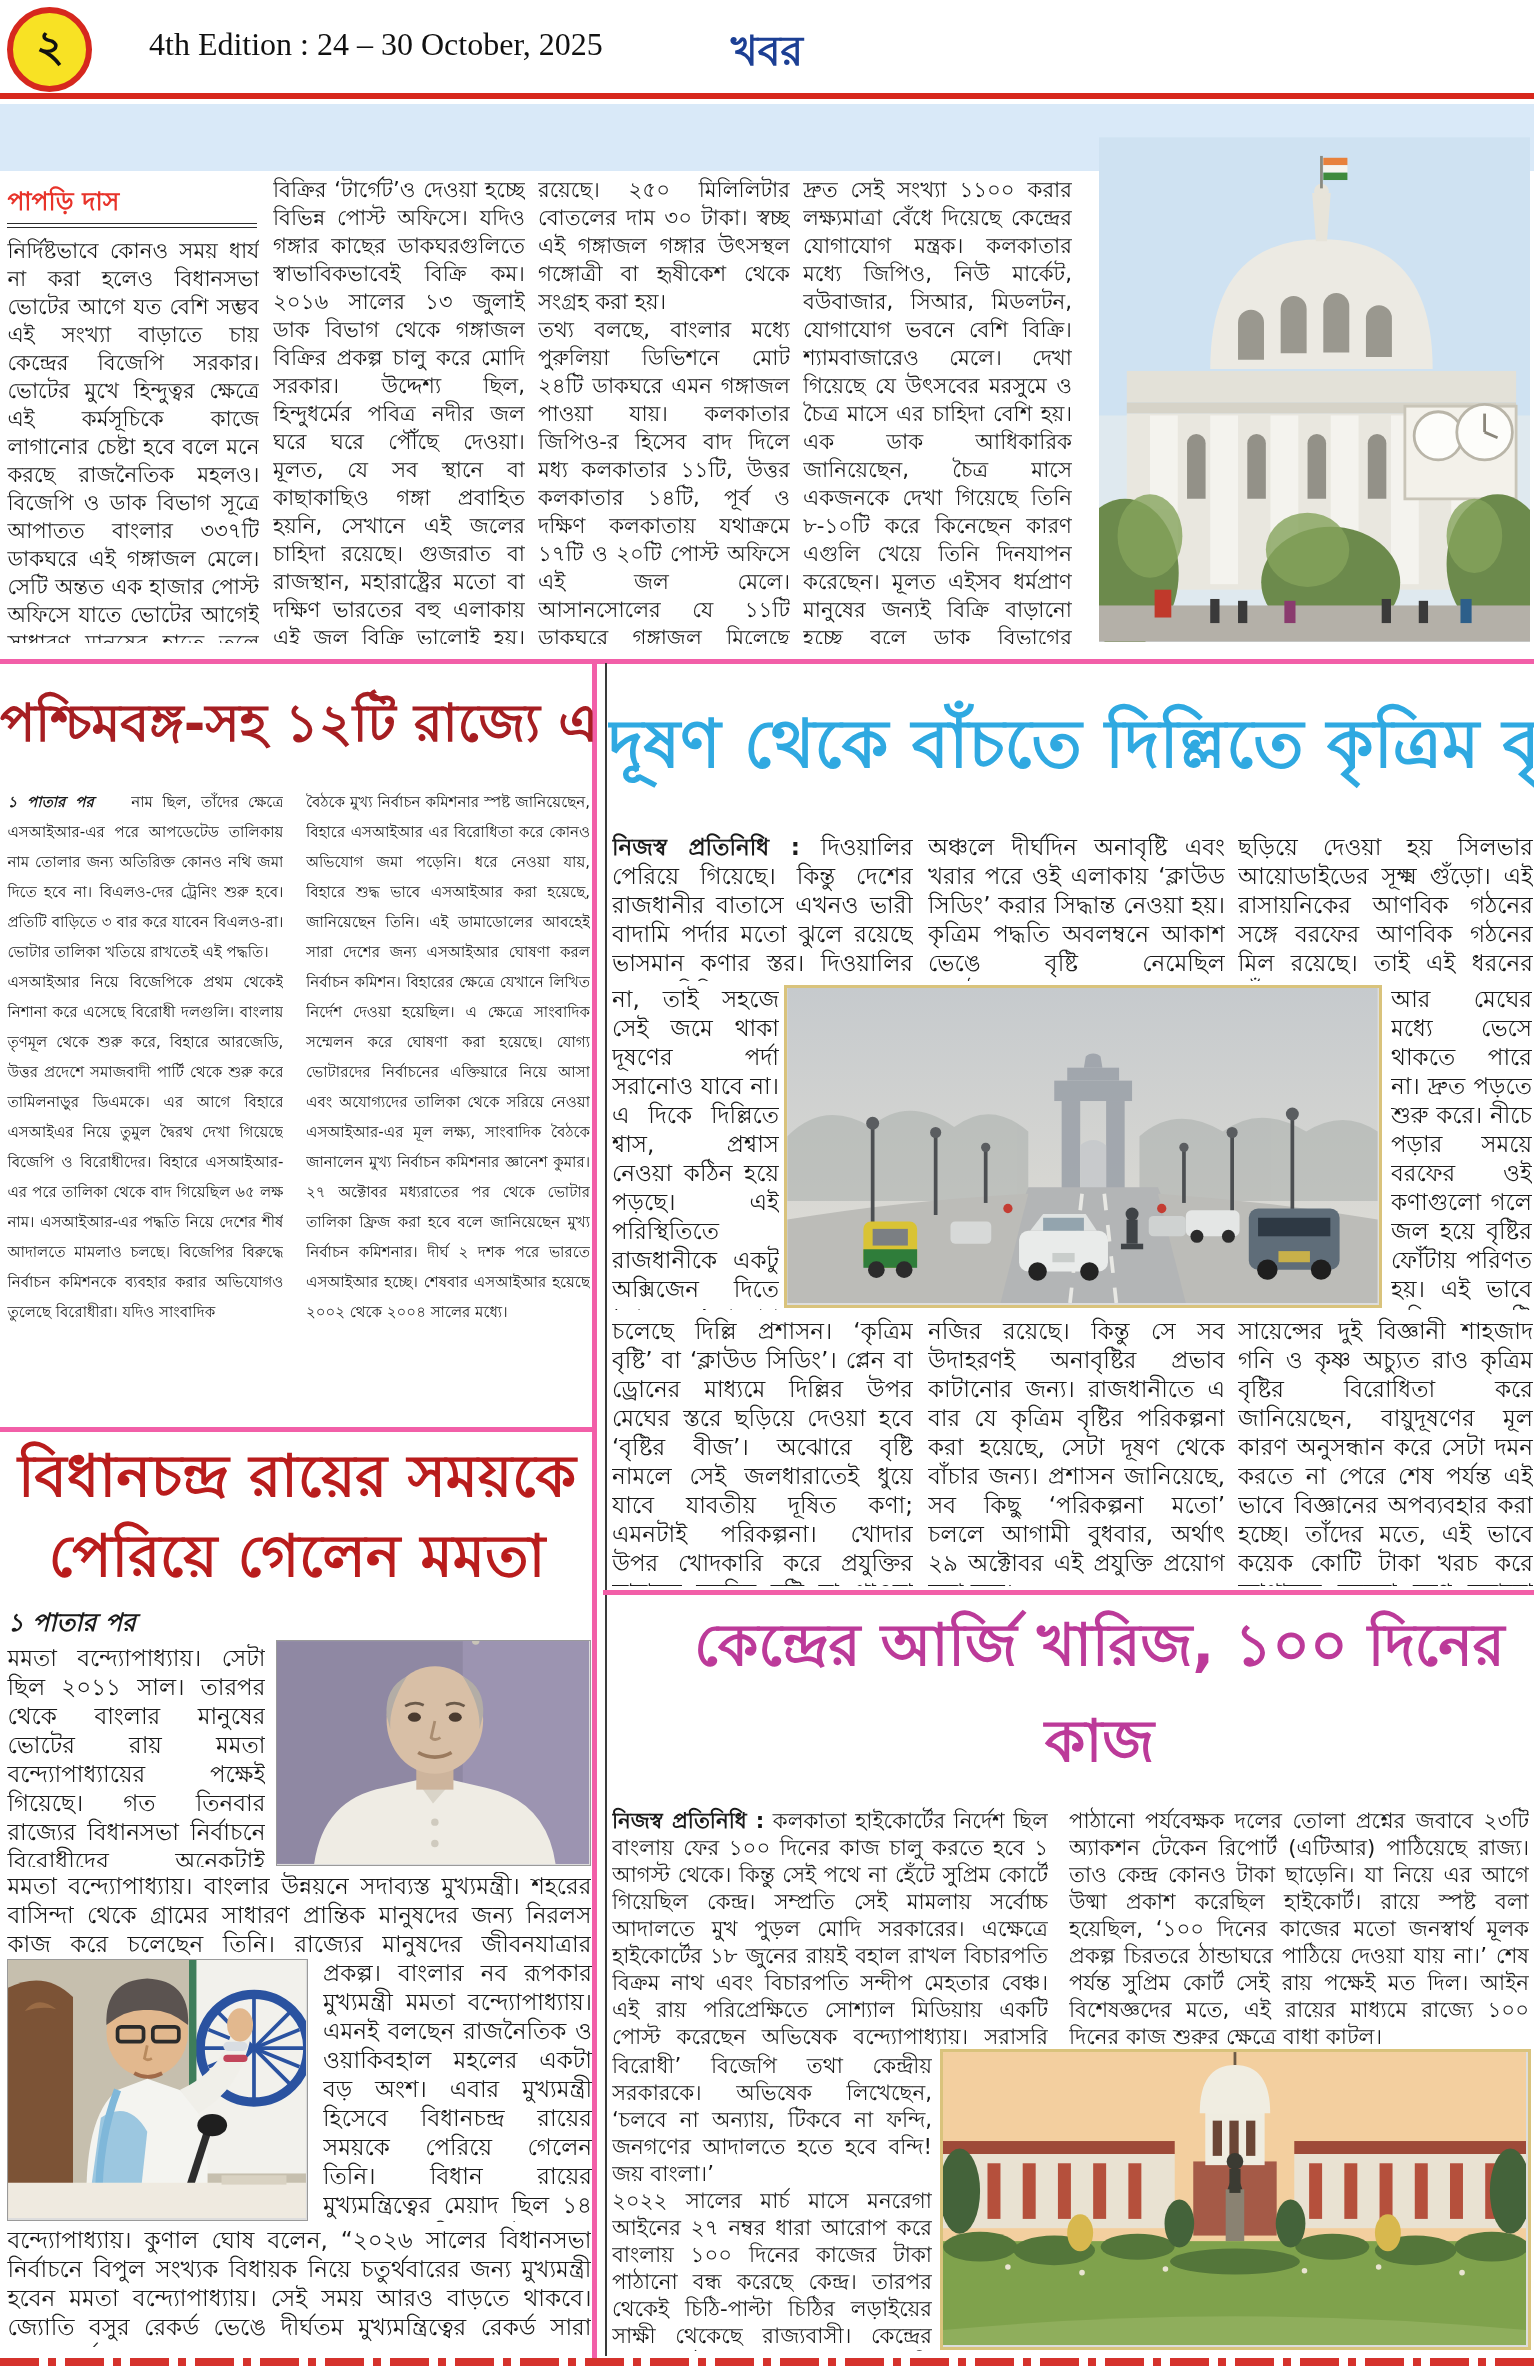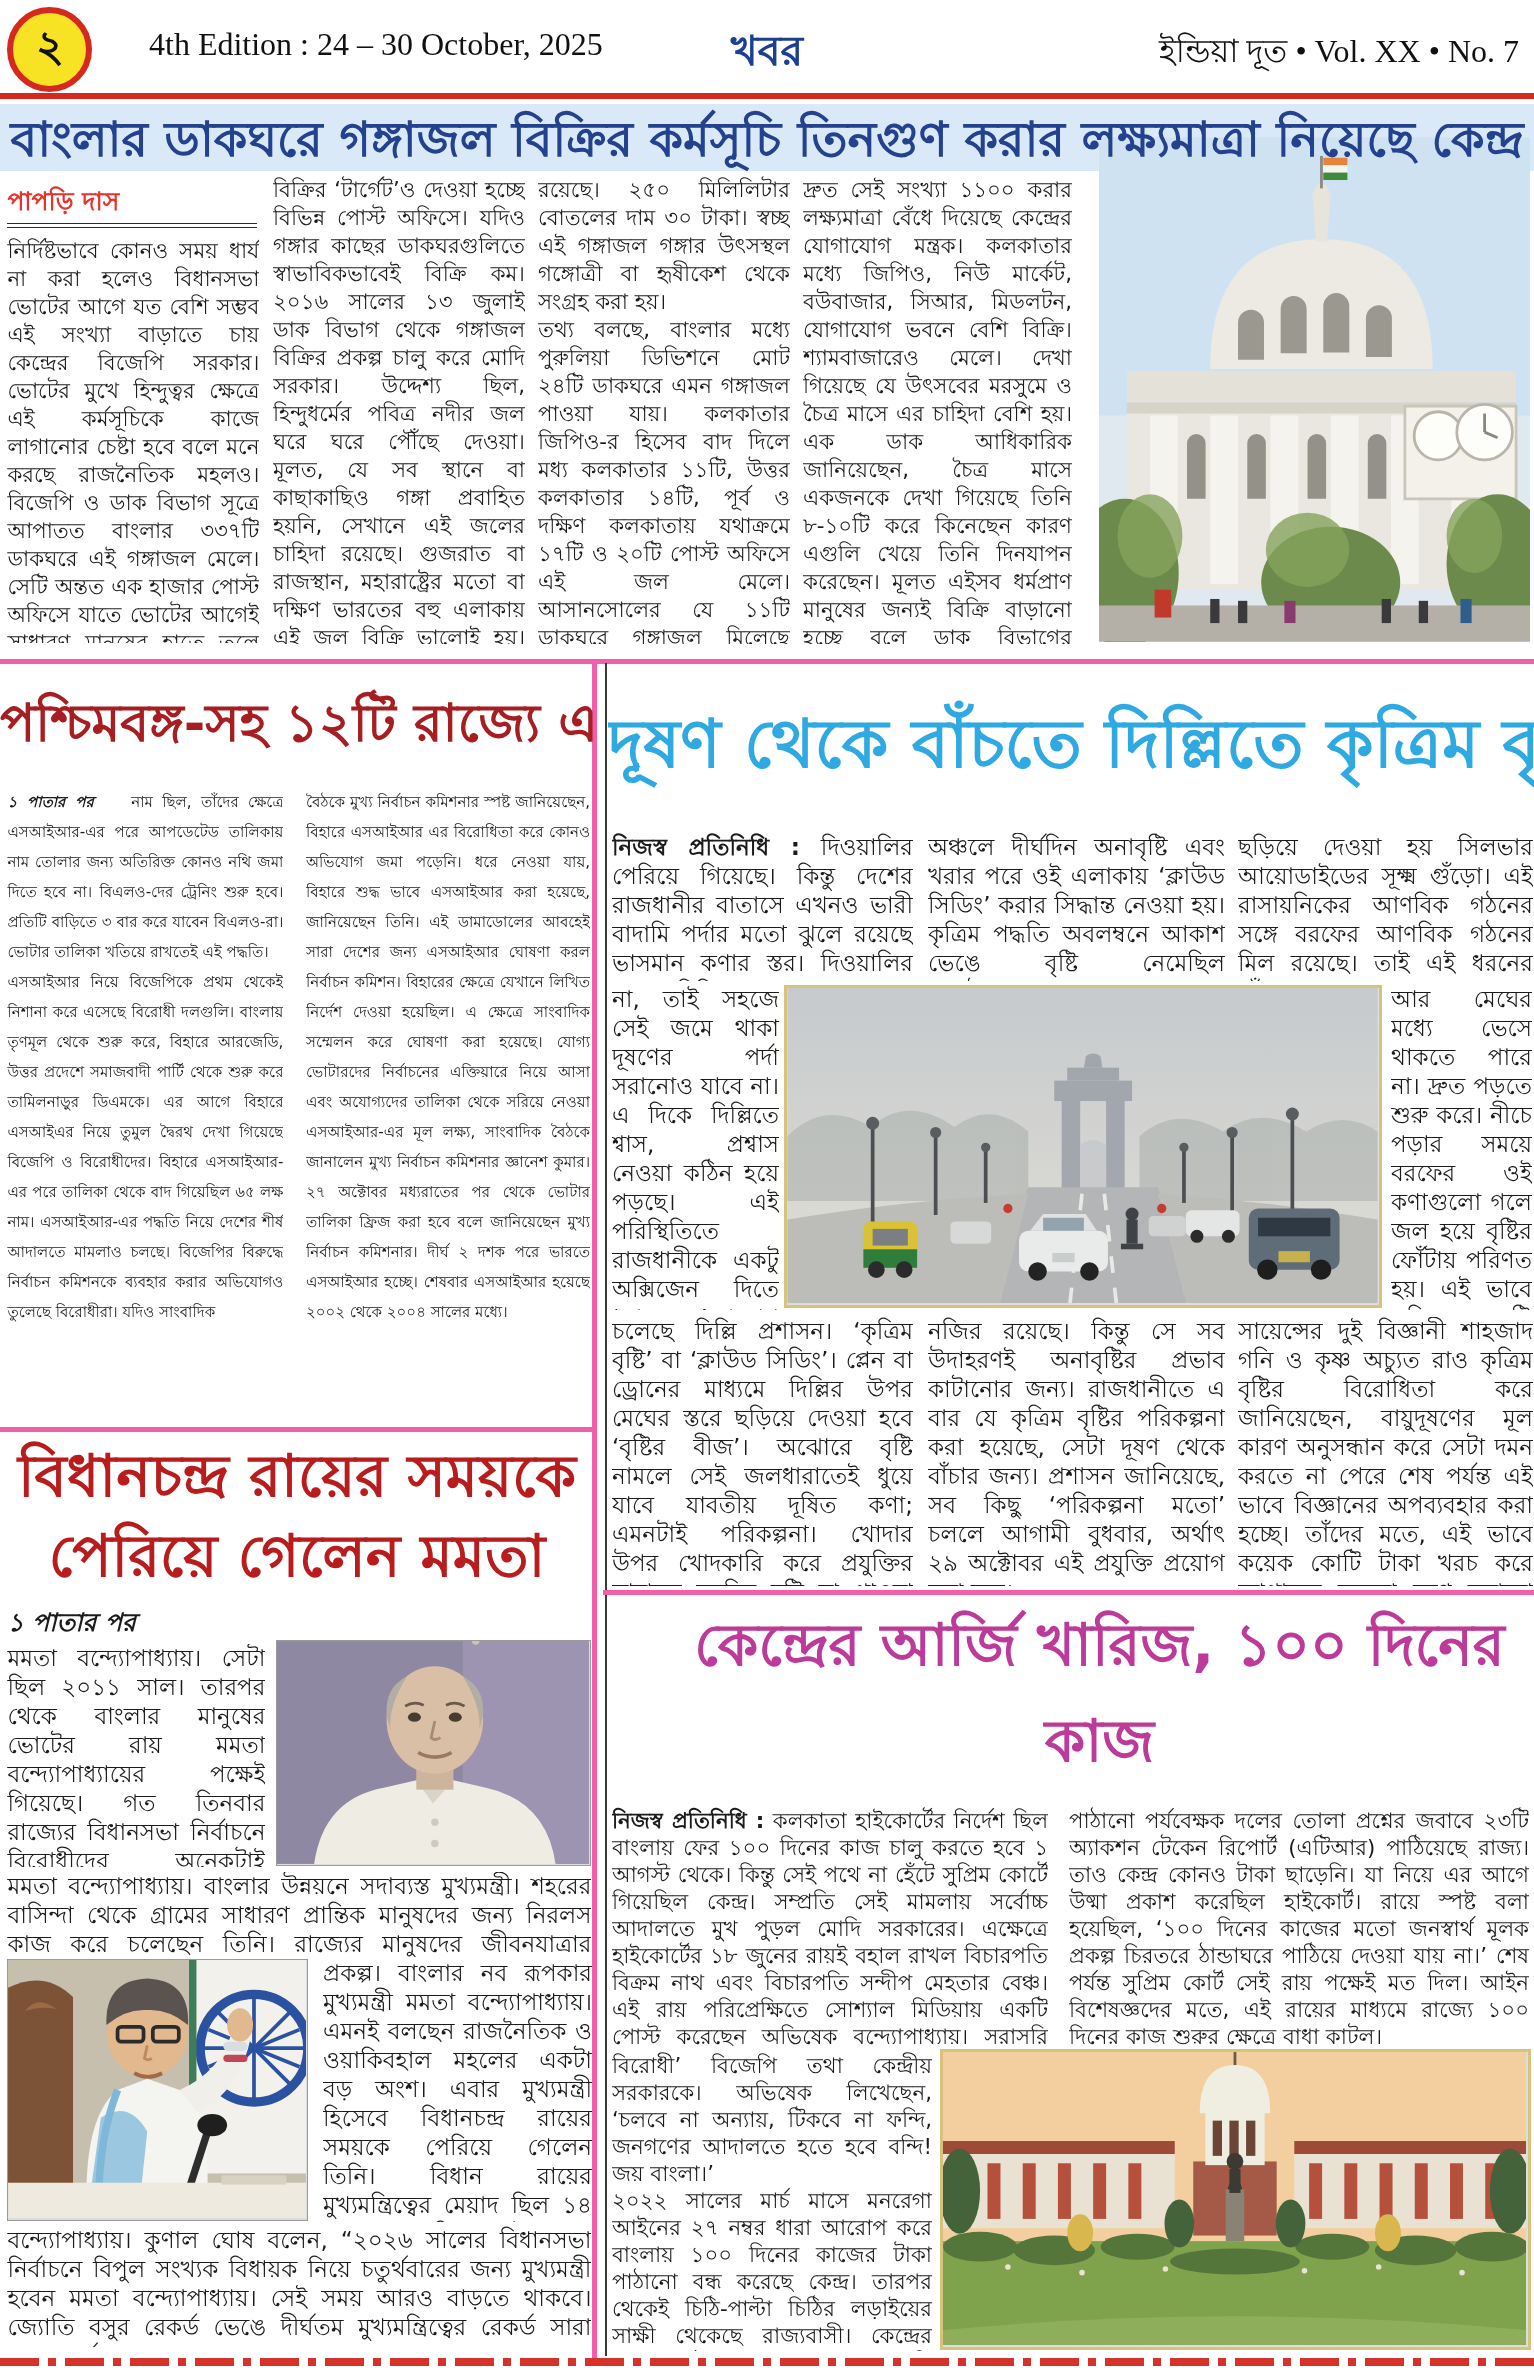--- a/index.html
+++ b/index.html
@@ -49,21 +49,20 @@
 </head>
 <body>
 
 <div id="page">
 
   <div class="abs badge">
     <span>২</span>
   </div>
   <div class="abs edition">4th Edition : 24 – 30 October, 2025</div>
   <div class="abs masthead">খবর</div>
-  <div class="abs pubinfo">ইন্ডিয়া দূত • Vol. XX • No. 7</div>
   <div class="abs red-rule"></div>
 
   <div class="abs banner"></div>
 
   <div class="abs" style="left:1099px;top:137px;width:431px;height:505px;z-index:1;">
     <svg width="431" height="505" viewBox="0 0 465 544">
       <rect width="465" height="544" fill="#cfe2f2"></rect>
       <rect y="300" width="465" height="244" fill="#dfe9ef"></rect>
 
       <path d="M120 250 Q120 110 240 110 Q360 110 360 250 Z" fill="#eceae3"></path>
@@ -124,21 +123,20 @@
         <rect x="120" y="498" width="10" height="26"></rect>
         <rect x="150" y="500" width="10" height="24"></rect>
         <rect x="305" y="498" width="10" height="26"></rect>
         <rect x="345" y="500" width="10" height="24"></rect>
       </g>
       <rect x="200" y="500" width="12" height="24" fill="#8a3b6e"></rect>
       <rect x="390" y="498" width="12" height="26" fill="#2d5f8a"></rect>
     </svg>
   </div>
 
-  <div class="abs h1-main">বাংলার ডাকঘরে গঙ্গাজল বিক্রির কর্মসূচি তিনগুণ করার লক্ষ্যমাত্রা নিয়েছে কেন্দ্র</div>
   <div class="abs byline">পাপড়ি দাস</div>
   <div class="abs byline-rule"></div>
 
   <div class="abs body-txt" style="left:7.4px;top:237px;width:252px;height:406px;">নির্দিষ্টভাবে কোনও সময় ধার্য না করা হলেও বিধানসভা ভোটের আগে যত বেশি সম্ভব এই সংখ্যা বাড়াতে চায় কেন্দ্রের বিজেপি সরকার। ভোটের মুখে হিন্দুত্বর ক্ষেত্রে এই কর্মসূচিকে কাজে লাগানোর চেষ্টা হবে বলে মনে করছে রাজনৈতিক মহলও। বিজেপি ও ডাক বিভাগ সূত্রে আপাতত বাংলার ৩৩৭টি ডাকঘরে এই গঙ্গাজল মেলে। সেটি অন্তত এক হাজার পোস্ট অফিসে যাতে ভোটের আগেই সাধারণ মানুষের হাতে তুলে দেওয়া যায় তেমনটাই মৌখিক নির্দেশিকা এসেছে। পাশাপাশি</div>
   <div class="abs body-txt a1c" style="left:273px;">বিক্রির ‘টার্গেট’ও দেওয়া হচ্ছে বিভিন্ন পোস্ট অফিসে। যদিও গঙ্গার কাছের ডাকঘরগুলিতে স্বাভাবিকভাবেই বিক্রি কম। ২০১৬ সালের ১৩ জুলাই ডাক বিভাগ থেকে গঙ্গাজল বিক্রির প্রকল্প চালু করে মোদি সরকার। উদ্দেশ্য ছিল, হিন্দুধর্মের পবিত্র নদীর জল ঘরে ঘরে পৌঁছে দেওয়া। মূলত, যে সব স্থানে বা কাছাকাছিও গঙ্গা প্রবাহিত হয়নি, সেখানে এই জলের চাহিদা রয়েছে। গুজরাত বা রাজস্থান, মহারাষ্ট্রের মতো বা দক্ষিণ ভারতের বহু এলাকায় এই জল বিক্রি ভালোই হয়। উত্তরপ্রদেশেও নজরকাড়া বিক্রি রয়েছে। ডাকঘরে যে জল বিক্রি হয় তার লেবেলেই ‘গঙ্গাজল’ লেখা</div>
   <div class="abs body-txt a1c" style="left:538px;">রয়েছে। ২৫০ মিলিলিটার বোতলের দাম ৩০ টাকা। স্বচ্ছ এই গঙ্গাজল গঙ্গার উৎসস্থল গঙ্গোত্রী বা হৃষীকেশ থেকে সংগ্রহ করা হয়।
 তথ্য বলছে, বাংলার মধ্যে পুরুলিয়া ডিভিশনে মোট ২৪টি ডাকঘরে এমন গঙ্গাজল পাওয়া যায়। কলকাতার জিপিও-র হিসেব বাদ দিলে মধ্য কলকাতার ১১টি, উত্তর কলকাতার ১৪টি, পূর্ব ও দক্ষিণ কলকাতায় যথাক্রমে ১৭টি ও ২০টি পোস্ট অফিসে এই জল মেলে। আসানসোলের যে ১১টি ডাকঘরে গঙ্গাজল মিলেছে সেখানেই বিক্রির হার সবথেকে বেশি। মোট ৩৩৭টি কেন্দ্রে আপাতত মিলছে। তবে খুব</div>
   <div class="abs body-txt a1c" style="left:803px;width:269px;">দ্রুত সেই সংখ্যা ১১০০ করার লক্ষ্যমাত্রা বেঁধে দিয়েছে কেন্দ্রের যোগাযোগ মন্ত্রক। কলকাতার মধ্যে জিপিও, নিউ মার্কেট, বউবাজার, সিআর, মিডলটন, যোগাযোগ ভবনে বেশি বিক্রি। শ্যামবাজারেও মেলে। দেখা গিয়েছে যে উৎসবের মরসুমে ও চৈত্র মাসে এর চাহিদা বেশি হয়। এক ডাক আধিকারিক জানিয়েছেন, চৈত্র মাসে একজনকে দেখা গিয়েছে তিনি ৮-১০টি করে কিনেছেন কারণ এগুলি খেয়ে তিনি দিনযাপন করেছেন। মূলত এইসব ধর্মপ্রাণ মানুষের জন্যই বিক্রি বাড়ানো হচ্ছে বলে ডাক বিভাগের বক্তব্য।</div>
 
   <div class="abs pink-h" style="left:0;top:659px;width:100%;"></div>

